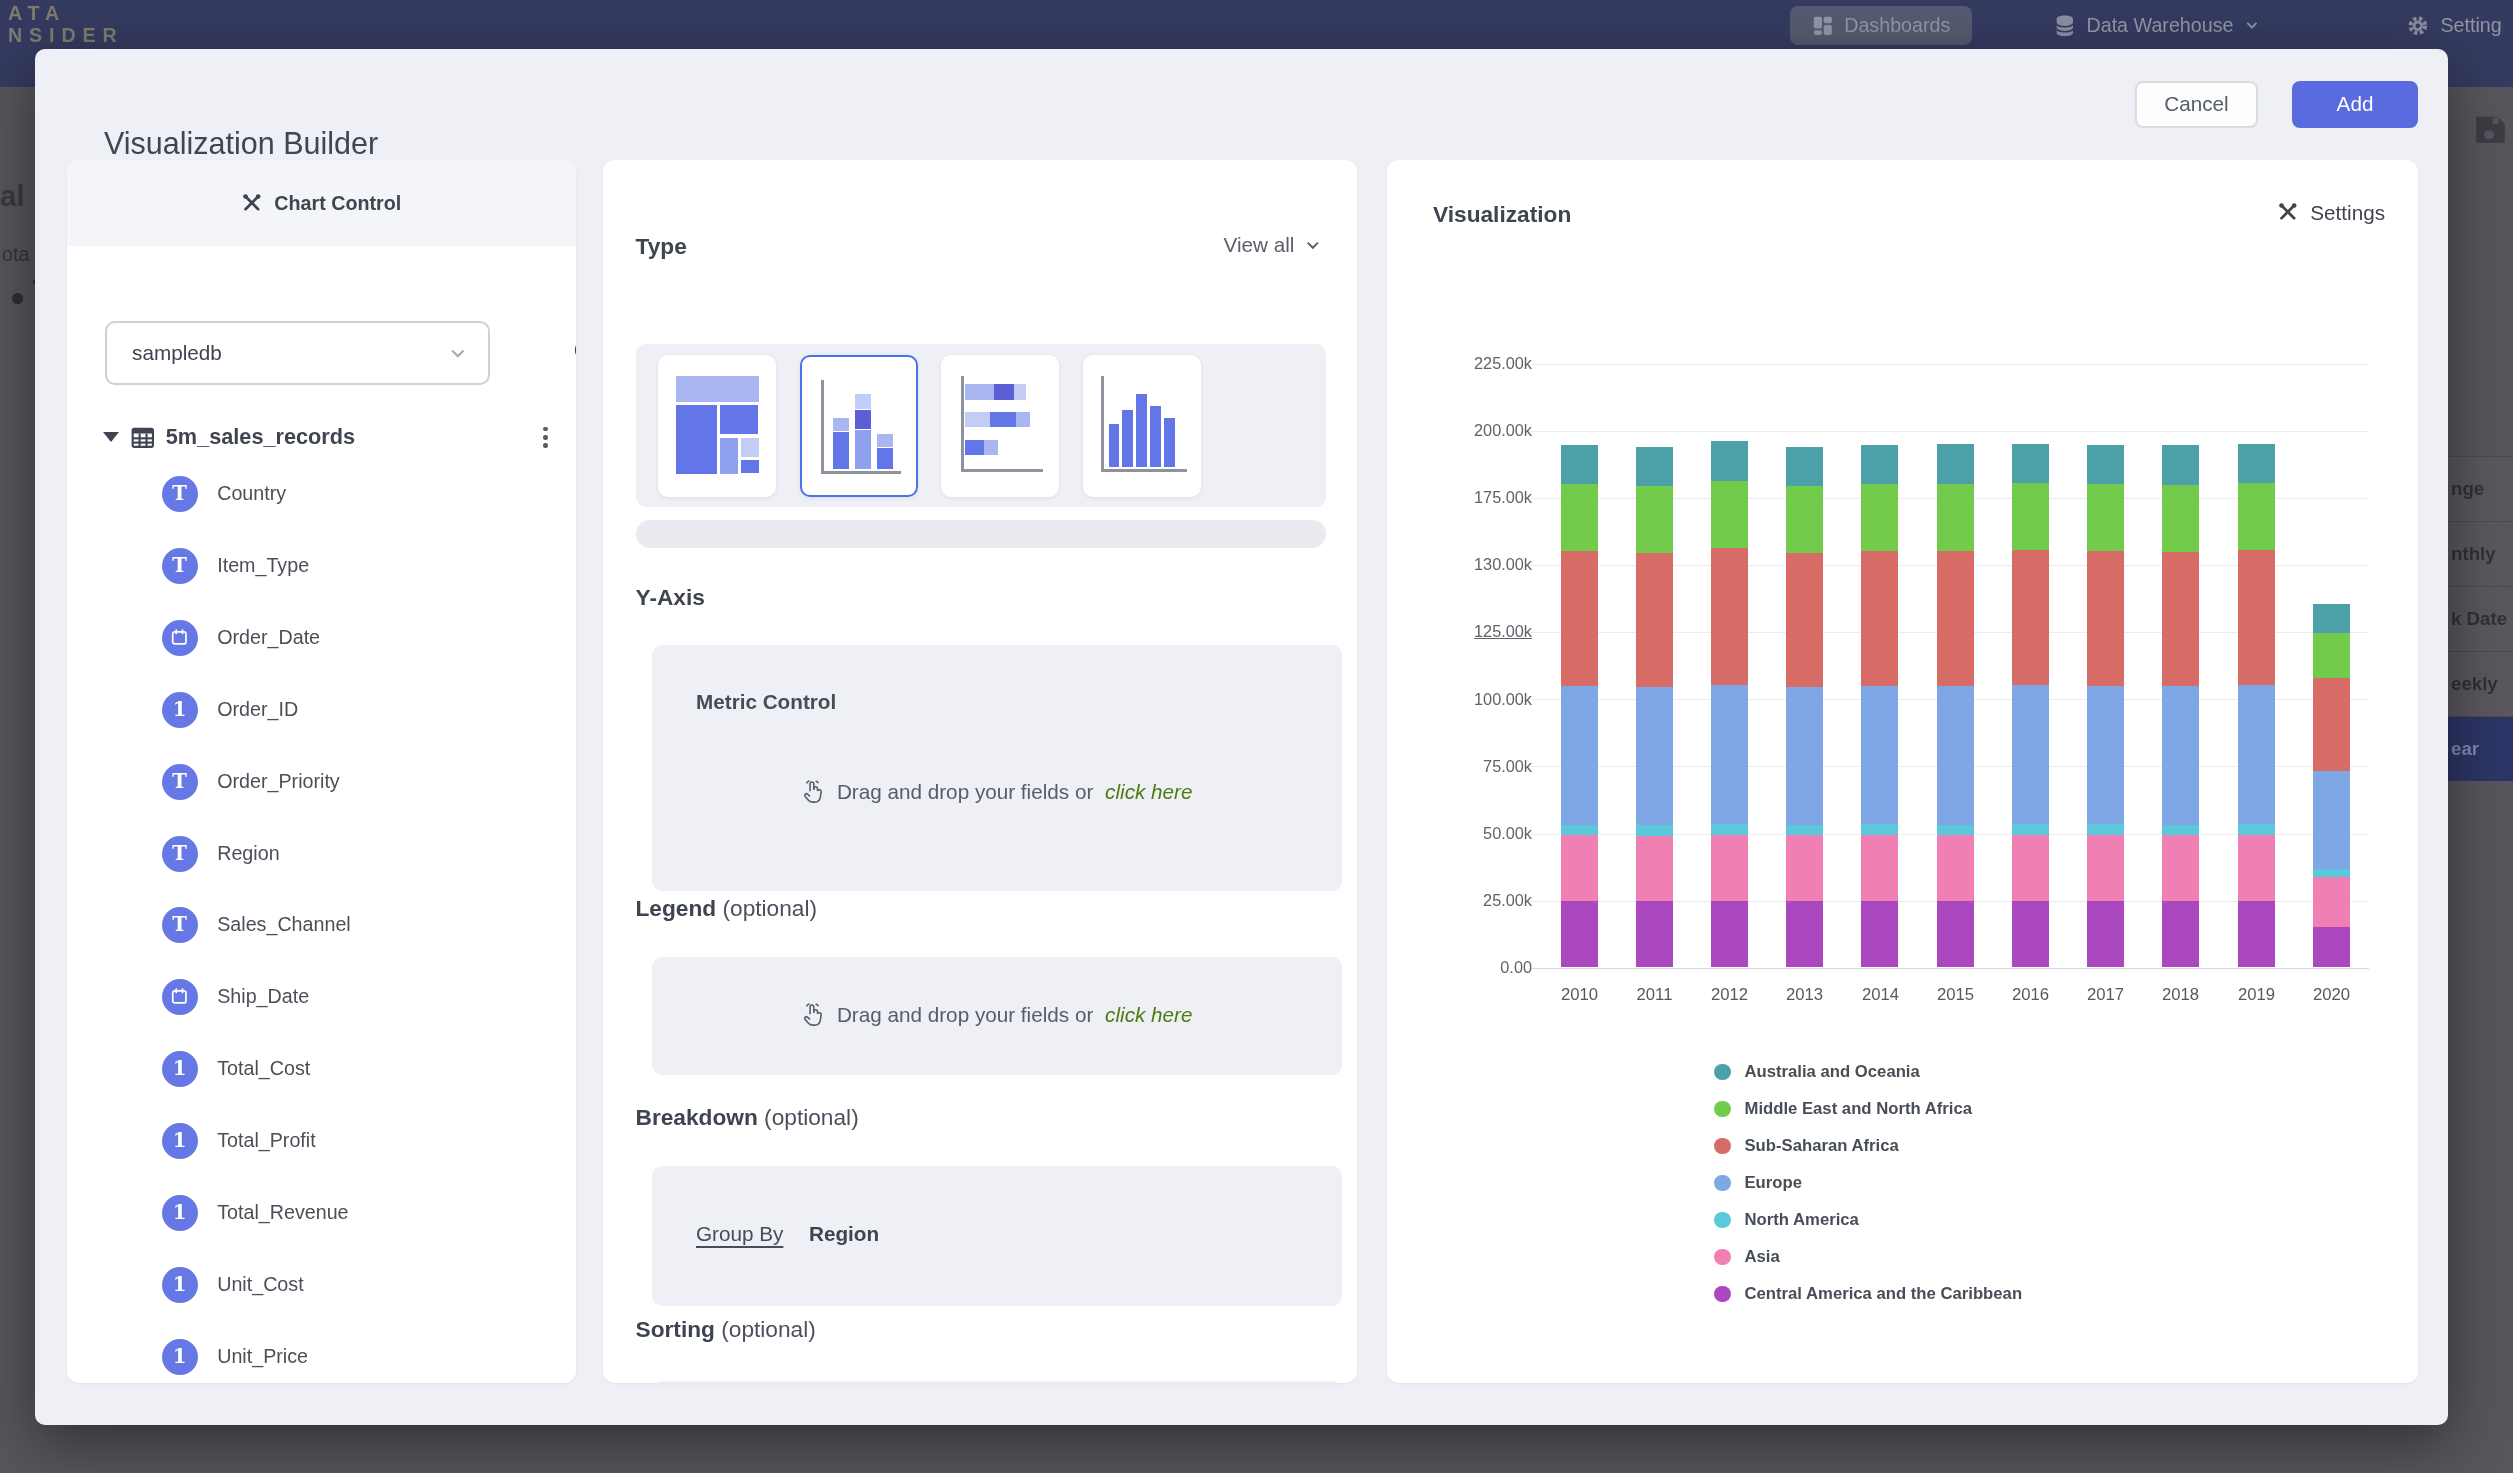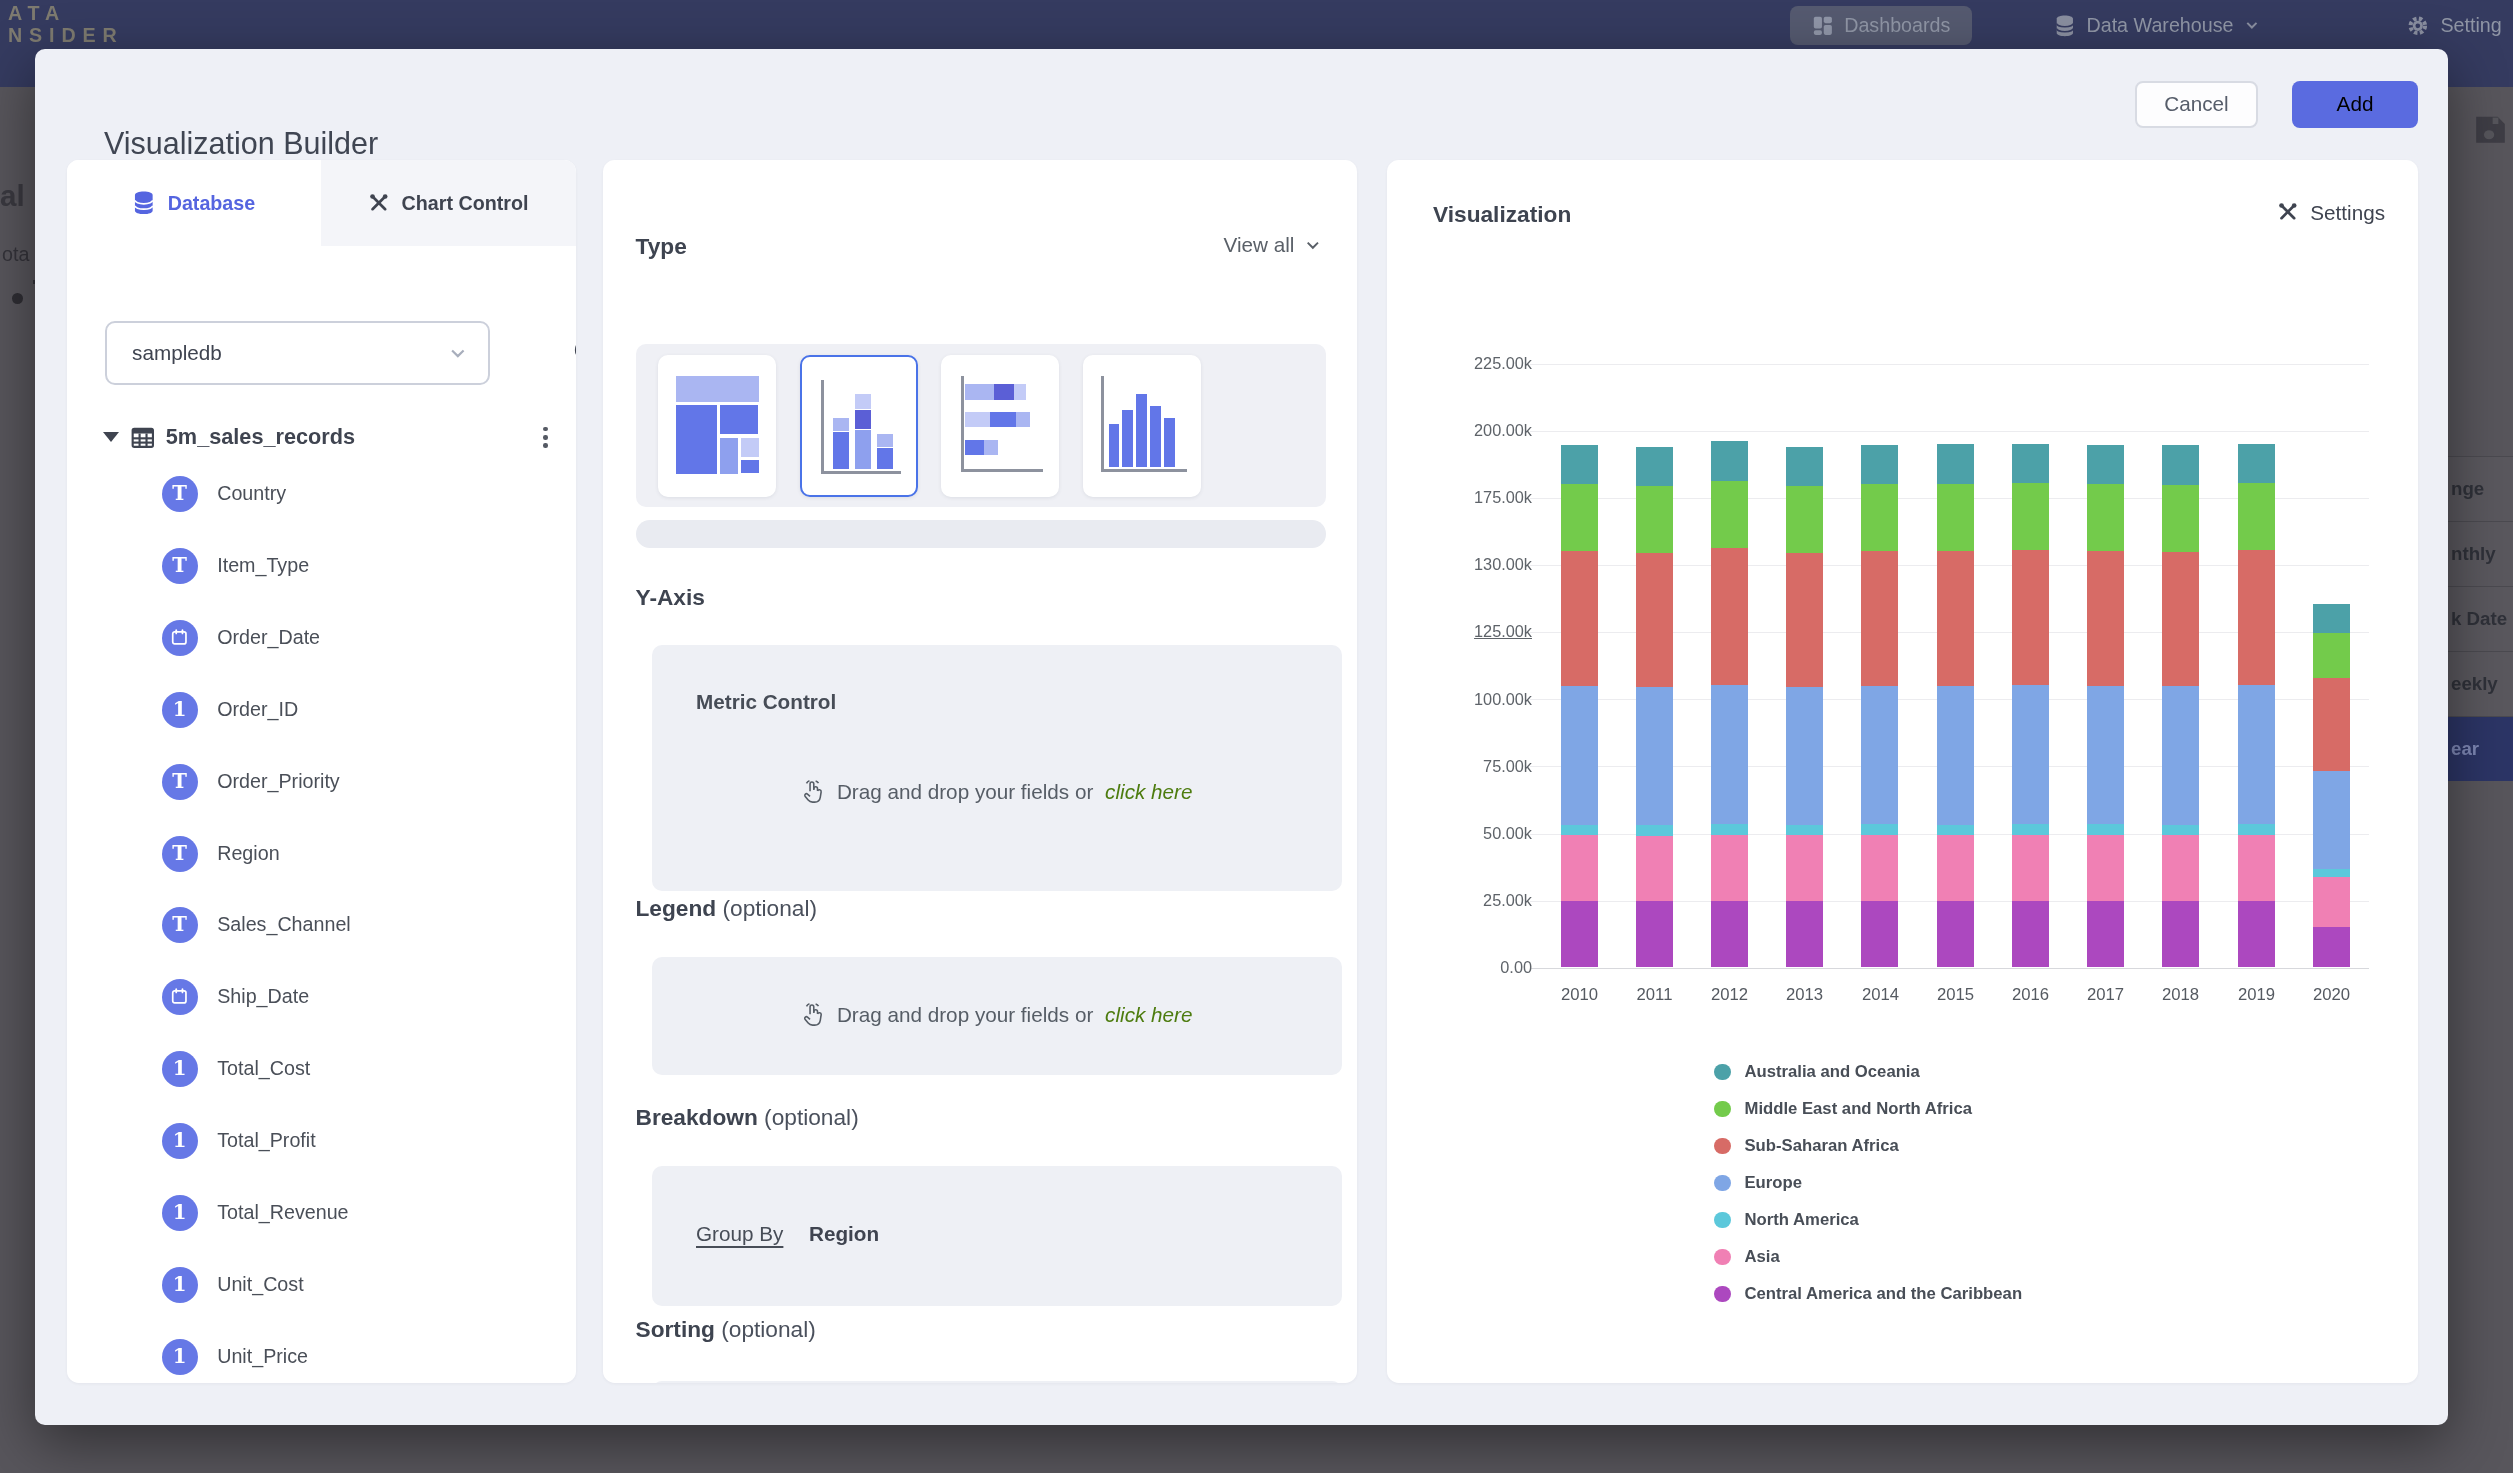--- a/index.html
+++ b/index.html
@@ -21,21 +21,21 @@
   #bg-menu{position:absolute;left:2266px;top:456px;width:248px;z-index:1;}
   .bg-menu-row{height:65px;border-top:1px solid #4B4A50;display:flex;align-items:center;padding-left:185px;
     font-size:18.7px;font-weight:600;color:#2F3139;background:#5A585E;box-sizing:border-box;}
   .bg-menu-row.hl{background:#2C3566;color:#7E88B5;}
   
   .modal{position:absolute;left:35px;top:49px;width:2413px;height:1376px;background:#EEF0F6;border-radius:9.9px;
     z-index:10;box-shadow:0 17.7px 59px rgba(0,0,0,.45);}
   .modal-title{position:absolute;left:69px;top:77px;font-size:30.5px;font-weight:500;color:#3F4552;}
   .btn{position:absolute;display:flex;align-items:center;justify-content:center;border-radius:7.9px;font-size:20.7px;cursor:pointer;box-sizing:border-box;}
   .btn-cancel{left:2100px;top:31.5px;width:123px;height:47px;background:#FDFDFE;border:2px solid #D8DBE3;color:#565D6A;}
-  .btn-add{left:2257px;top:31.5px;width:126px;height:47px;background:#5A6BE0;color:#000000;}
+  .btn-add{left:2257px;top:31.5px;width:126px;height:47px;background:#5A6BE0;color:#ffffff;}
   .card{position:absolute;background:#fff;border-radius:11.8px;box-shadow:0 1px 3px rgba(60,64,90,.06);overflow:hidden;}
   #left-card{left:31.5px;top:111px;width:509px;height:1223px;}
   #mid-card{left:568px;top:111px;width:754px;height:1223px;}
   #right-card{left:1352px;top:111px;width:1031px;height:1223px;}
   
   .tabbar{position:absolute;left:0;top:0;width:100%;height:86px;display:flex;}
   .tab{flex:1;display:flex;align-items:center;justify-content:center;gap:11.8px;font-size:19.7px;font-weight:bold;cursor:pointer;}
   .tab.active{color:#5565E0;background:#fff;}
   .tab.inactive{color:#3F4450;background:#F4F5F9;border-radius:0 11.8px 0 0;}
   .ds-select{position:absolute;left:38px;top:161px;width:385px;height:64px;border:2px solid #CCD0DB;border-radius:9.9px;
@@ -143,27 +143,20 @@
     <div class="bg-menu-row hl">ear</div>
   </div>
 
 <div class="modal">
   <div class="modal-title">Visualization Builder</div>
   <div class="btn btn-cancel">Cancel</div>
   <div class="btn btn-add">Add</div>
 
   <div class="card" id="left-card">
     <div class="tabbar">
-      <div class="tab active">
-        <svg width="23.6" height="25.6" viewBox="0 0 24 26" fill="#5565E0">
-            <path d="M3 5C3 3 7 1.5 12 1.5S21 3 21 5v16c0 2-4 3.5-9 3.5S3 23 3 21Z"></path>
-            <path d="M3 10.5c0 2 4 3.5 9 3.5s9-1.5 9-3.5M3 16c0 2 4 3.5 9 3.5s9-1.5 9-3.5" stroke="#fff" stroke-width="1.8" fill="none"></path>
-          </svg>
-        <span>Database</span>
-      </div>
       <div class="tab inactive">
         <svg width="21.7" height="21.7" viewBox="0 0 24 24">
             <line x1="5" y1="5" x2="19" y2="19" stroke="#3F4450" stroke-width="3" stroke-linecap="round"></line>
             <line x1="19" y1="5" x2="5" y2="19" stroke="#3F4450" stroke-width="3" stroke-linecap="round"></line>
             <circle cx="5" cy="5" r="2.6" fill="#3F4450"></circle>
             <circle cx="19" cy="5" r="2.6" fill="#3F4450"></circle>
           </svg>
         <span>Chart Control</span>
       </div>
     </div>

